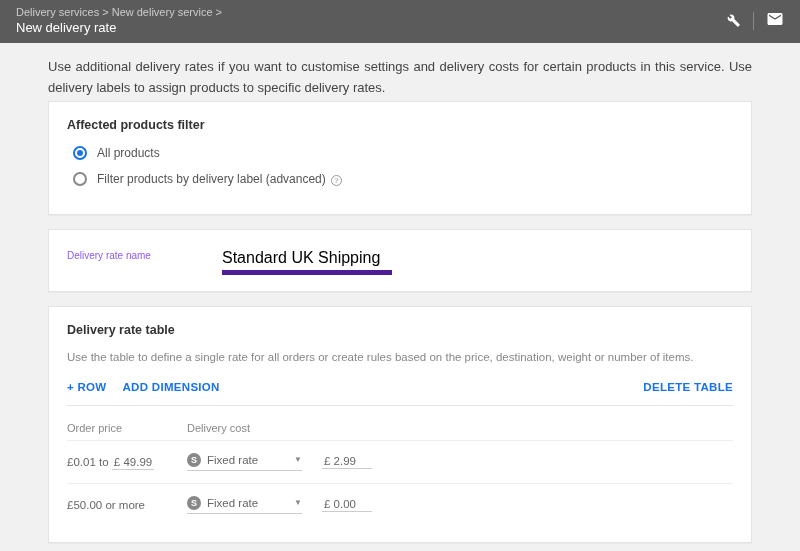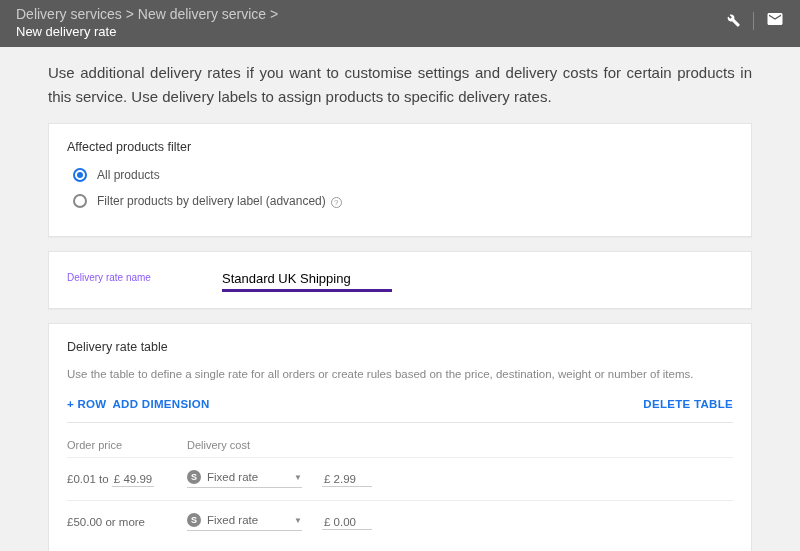--- a/index.html
+++ b/index.html
@@ -1,41 +1,41 @@
 <!DOCTYPE html>
 <html><head>
 <meta charset="utf-8">
 <style>
 *{box-sizing:border-box;margin:0;padding:0}
 body{font-family:Arial,Helvetica,sans-serif;background:#f1f1f1;font-size:12px;color:#333;width:800px}
 .header{background:#5b5b5b;color:#fff;padding:6px 16px 8px 16px;display:flex;justify-content:space-between;align-items:flex-start}
-.breadcrumb{font-size:14px;color:#ccc}
+.breadcrumb{font-size:11px;color:#ccc}
 .breadcrumb a{color:#ccc;text-decoration:none}
 .page-title{font-size:13px;font-weight:normal;color:#fff;margin-top:2px}
 .header-right{display:flex;align-items:center;gap:12px;padding-top:4px}
 .hr-sep{width:1px;height:18px;background:#888}
 .icon-svg{width:18px;height:18px;fill:#fff}
 .content{padding:14px 48px 24px 48px}
-.intro{font-size:15px;color:#444;line-height:1.6;margin-bottom:14px;text-align:justify}
+.intro{font-size:13px;color:#444;line-height:1.6;margin-bottom:2px;text-align:justify}
 .card{background:#fff;border:1px solid #e4e4e4;padding:16px 18px;margin-bottom:14px;box-shadow:0 1px 1px rgba(0,0,0,0.03)}
-.card-title{font-size:12.5px;color:#333;font-weight:400;margin-bottom:14px}
+.card-title{font-size:12.5px;color:#333;font-weight:700;margin-bottom:14px}
 .radio-row{display:flex;align-items:flex-end;margin-bottom:12px;margin-left:6px}
 .radio{width:14px;height:14px;border:2px solid #888;border-radius:50%;margin-right:10px;position:relative;cursor:pointer}
 .radio.sel{border-color:#1a73e8}
 .radio.sel::after{content:'';position:absolute;top:2px;left:2px;width:6px;height:6px;background:#1a73e8;border-radius:50%}
 .radio-label{font-size:12px;color:#555}
 .help-ic{width:11px;height:11px;border:1px solid #999;border-radius:50%;font-size:8px;color:#999;display:inline-flex;align-items:center;justify-content:center;margin-left:5px}
 .name-row{display:flex;align-items:flex-start}
 .name-label{font-size:10px;color:#8b5cf6;width:155px;padding-top:4px}
 .name-input-wrap{width:170px}
-.name-input{border:none;border-bottom:3px solid #4c1d95;font-size:13px;padding:3px 0;width:100%;outline:none}
+.name-input{border:none;border-bottom:5px solid #4c1d95;font-size:16px;padding:3px 0;width:100%;outline:none}
 .char-count{font-size:10px;color:#999;text-align:right;margin-top:3px}
 .table-desc{font-size:11.5px;color:#888;margin-bottom:18px}
 .table-actions{display:flex;justify-content:space-between;align-items:center;border-bottom:1px solid #e5e5e5;padding-bottom:12px;margin-bottom:10px}
-.ta-left{display:flex;gap:6px}
+.ta-left{display:flex;gap:16px}
 .link-btn{color:#1a73e8;font-size:11.5px;font-weight:bold;cursor:pointer;letter-spacing:0.3px}
 .tbl-head{display:flex;font-size:11px;color:#888;padding:6px 0;border-bottom:1px solid #eee}
 .col1{width:120px}
 .col2{width:135px}
 .col3{width:100px}
 .tbl-row{display:flex;align-items:center;padding:12px 0;border-bottom:1px solid #eee;font-size:11.5px;color:#666}
 .tbl-row:last-child{border-bottom:none}
 .price-val{border-bottom:1px solid #ccc;padding:1px 2px}
 .cost-select{display:flex;align-items:center;gap:6px;border-bottom:1px solid #ccc;padding-bottom:3px;width:115px;cursor:pointer}
 .coin-ic{width:14px;height:14px;background:#888;border-radius:50%;color:#fff;font-size:9px;display:inline-flex;align-items:center;justify-content:center;font-weight:bold}

